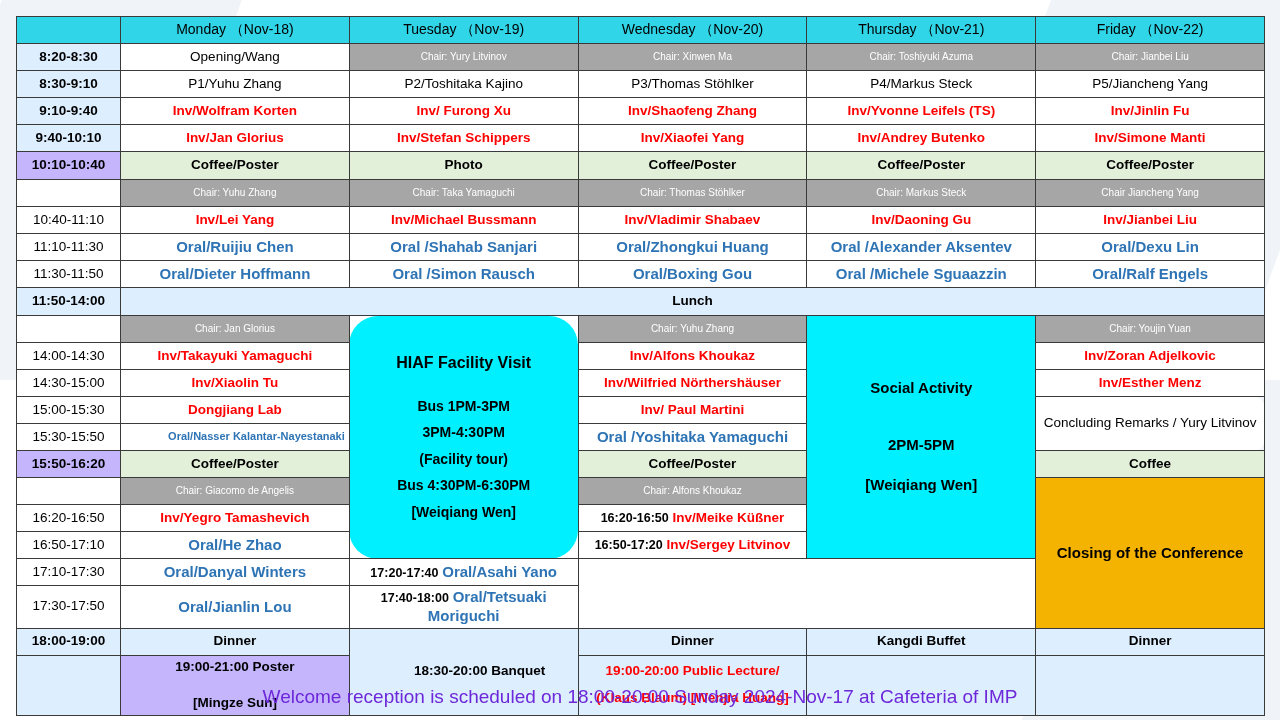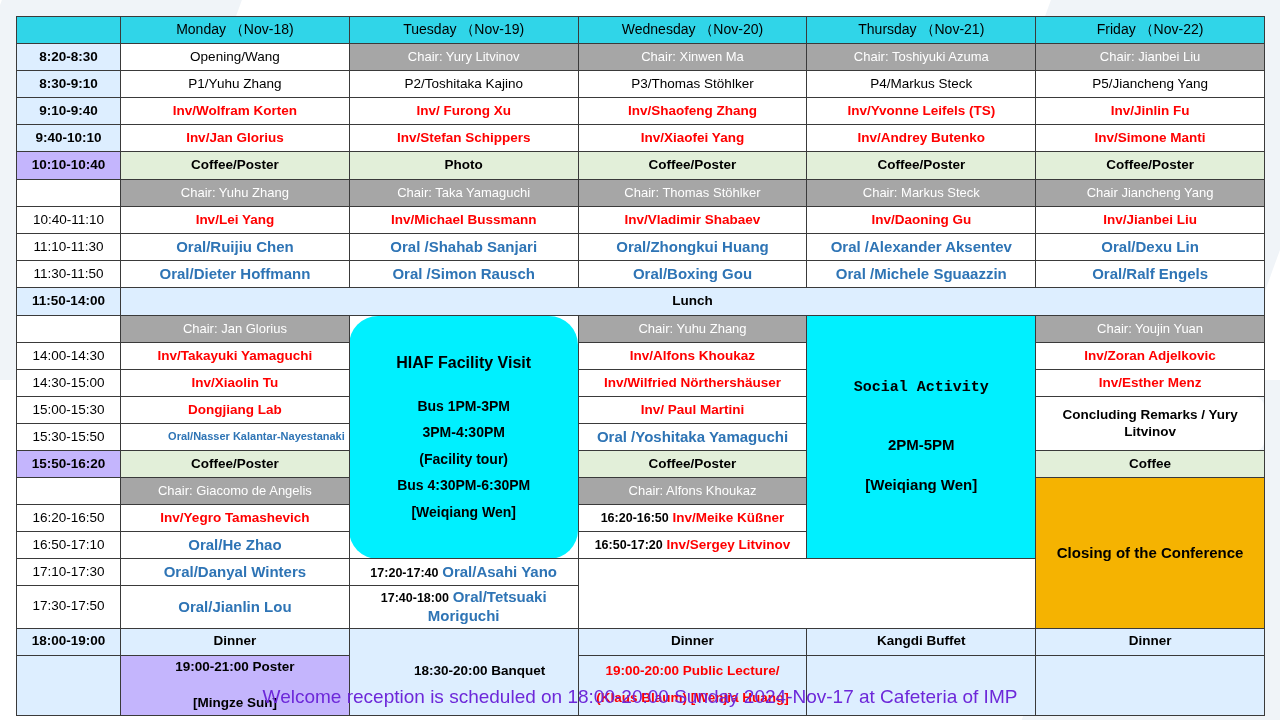--- a/index.html
+++ b/index.html
@@ -53,21 +53,21 @@
   }
   .time {
     background: #ddeeff;
     font-weight: bold;
     font-size: 13.5px;
   }
   .time-plain { background: #ffffff; }
   .chair {
     background: #a6a6a6;
     color: #ffffff;
-    font-size: 13px;
+    font-size: 10px;
   }
   .plen { font-weight: normal; }
   .inv {
     color: #ff0000;
     font-weight: bold;
     font-size: 13.5px;
   }
   .oral {
     color: #2e74b5;
     font-weight: bold;
@@ -108,21 +108,21 @@
     background: #ddeeff;
     font-weight: bold;
   }
   .blue-soft {
     background: #ddeeff;
   }
   .green-soft {
     background: #c4b5fd;
     font-weight: bold;
   }
-  .bold { font-weight: bold; border-radius: 9px; }
+  .bold { font-weight: normal; border-radius: 9px; }
   .red-bold { color: #ff0000; font-weight: bold; }
   .inline-time { color: #000; font-weight: bold; font-size: 12.5px; }
 
   #footer {
     position: absolute;
     left: 16px;
     top: 686px;
     width: 1248px;
     text-align: center;
     font-size: 19px;
@@ -251,21 +251,21 @@
       <td class="cyan-lines" rowspan="9">
         <div style="font-size:16px; margin-bottom:14px;">HIAF Facility Visit</div>
         <div>Bus 1PM-3PM</div>
         <div>3PM-4:30PM</div>
         <div>(Facility tour)</div>
         <div>Bus 4:30PM-6:30PM</div>
         <div>[Weiqiang Wen]</div>
       </td>
       <td class="chair">Chair: Yuhu Zhang</td>
       <td class="cyan" rowspan="9">
-        <div style="margin-bottom:38px;font-family:Liberation Mono, monospace;">Social Activity</div>
+        <div style="margin-bottom:38px;">Social Activity</div>
         <div style="margin-bottom:22px;">2PM-5PM</div>
         <div>[Weiqiang Wen]</div>
       </td>
       <td class="chair">Chair: Youjin Yuan</td>
     </tr>
 
     <tr style="height:27px;">
       <td class="time-plain">14:00-14:30</td>
       <td class="inv">Inv/Takayuki Yamaguchi</td>
       <td class="inv">Inv/Alfons Khoukaz</td>

